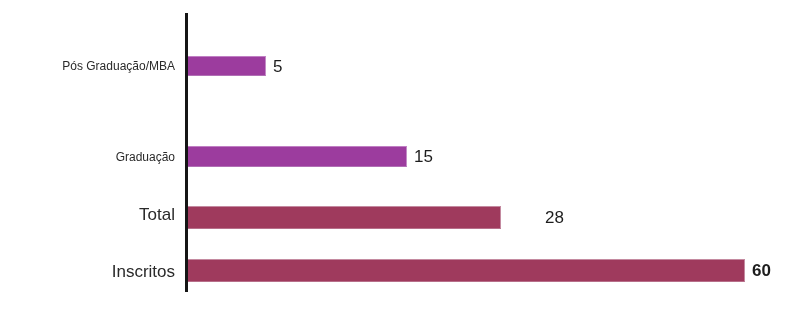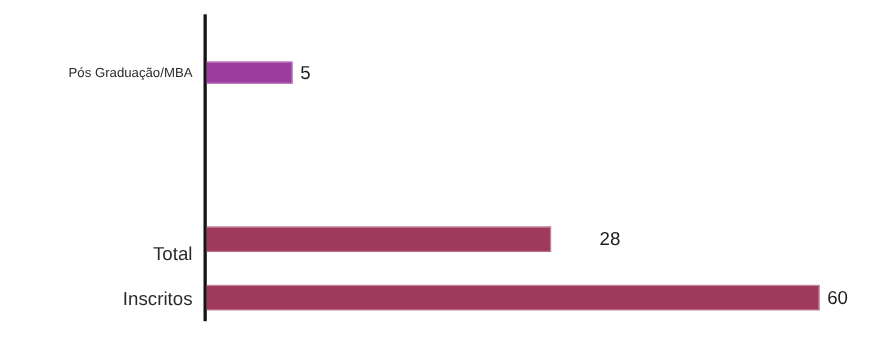--- a/index.html
+++ b/index.html
@@ -86,30 +86,37 @@
 
   <div class="plot-row small" style="top:56px;height:20px;">
     <div class="cat-label" style="top:4px;">Pós Graduação/MBA</div>
     <div class="bar-wrap" style="top:0;height:20px;">
       <div class="bar purple" style="width:78px;"></div>
       <div class="val-label">5</div>
     </div>
   </div>
 
 
+  <div class="plot-row small" style="top:146px;height:21px;">
+    <div class="cat-label" style="top:5px;">Graduação</div>
+    <div class="bar-wrap" style="top:0;height:21px;">
+      <div class="bar purple" style="width:219px;"></div>
+      <div class="val-label">15</div>
+    </div>
+  </div>
 
   <div class="plot-row large" style="top:206px;height:23px;">
-    <div class="cat-label" style="top:16px;margin-left:28px;">Total</div>
+    <div class="cat-label" style="top:0;margin-left:28px;">Total</div>
     <div class="bar-wrap" style="top:0;height:23px;gap:37px;">
       <div class="bar maroon" style="width:313px;"></div>
       <div class="val-label">28</div>
     </div>
   </div>
 
   <div class="plot-row large" style="top:259px;height:23px;">
     <div class="cat-label" style="top:4px;">Inscritos</div>
-    <div class="bar-wrap" style="top:0;height:23px;">
+    <div class="bar-wrap" style="top:0;height:23px;font-weight:bold;">
       <div class="bar maroon" style="width:557px;"></div>
       <div class="val-label">60</div>
     </div>
   </div>
 
 </div>
 
 </body></html>

